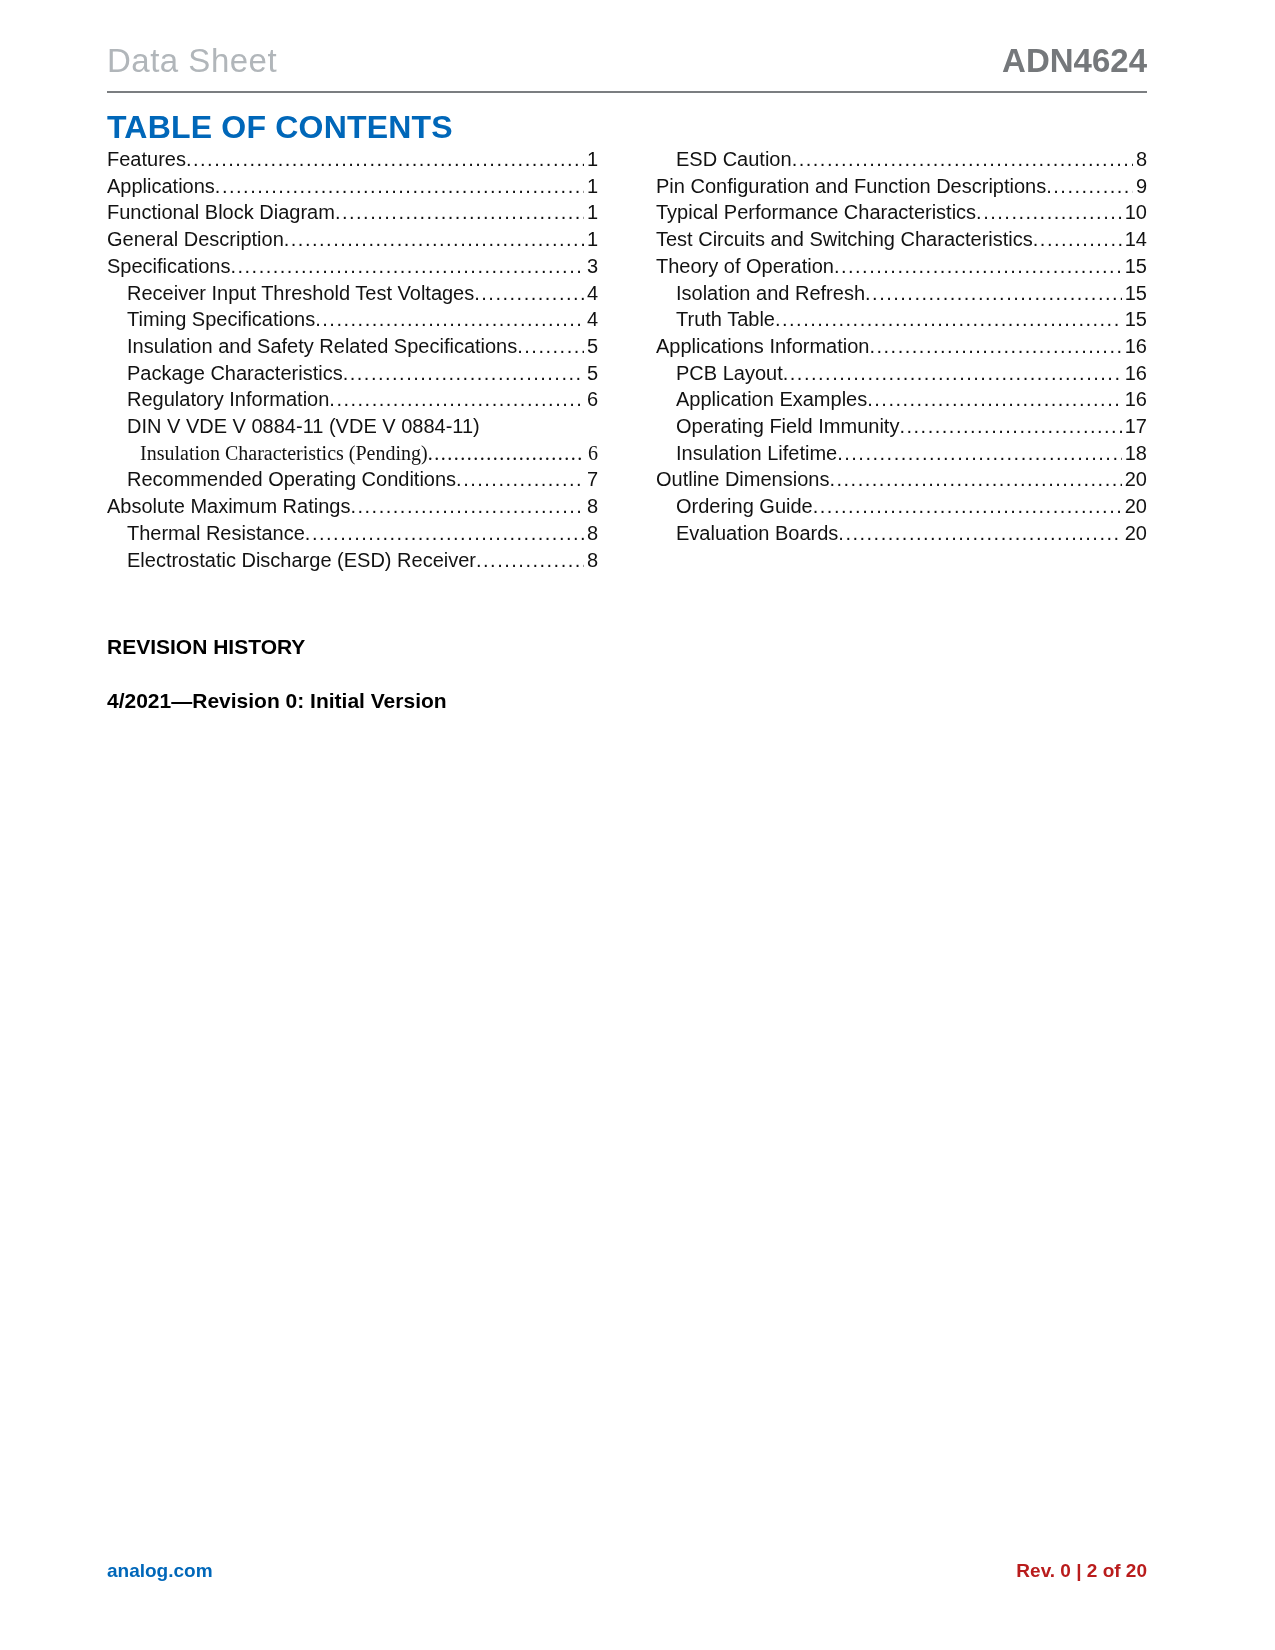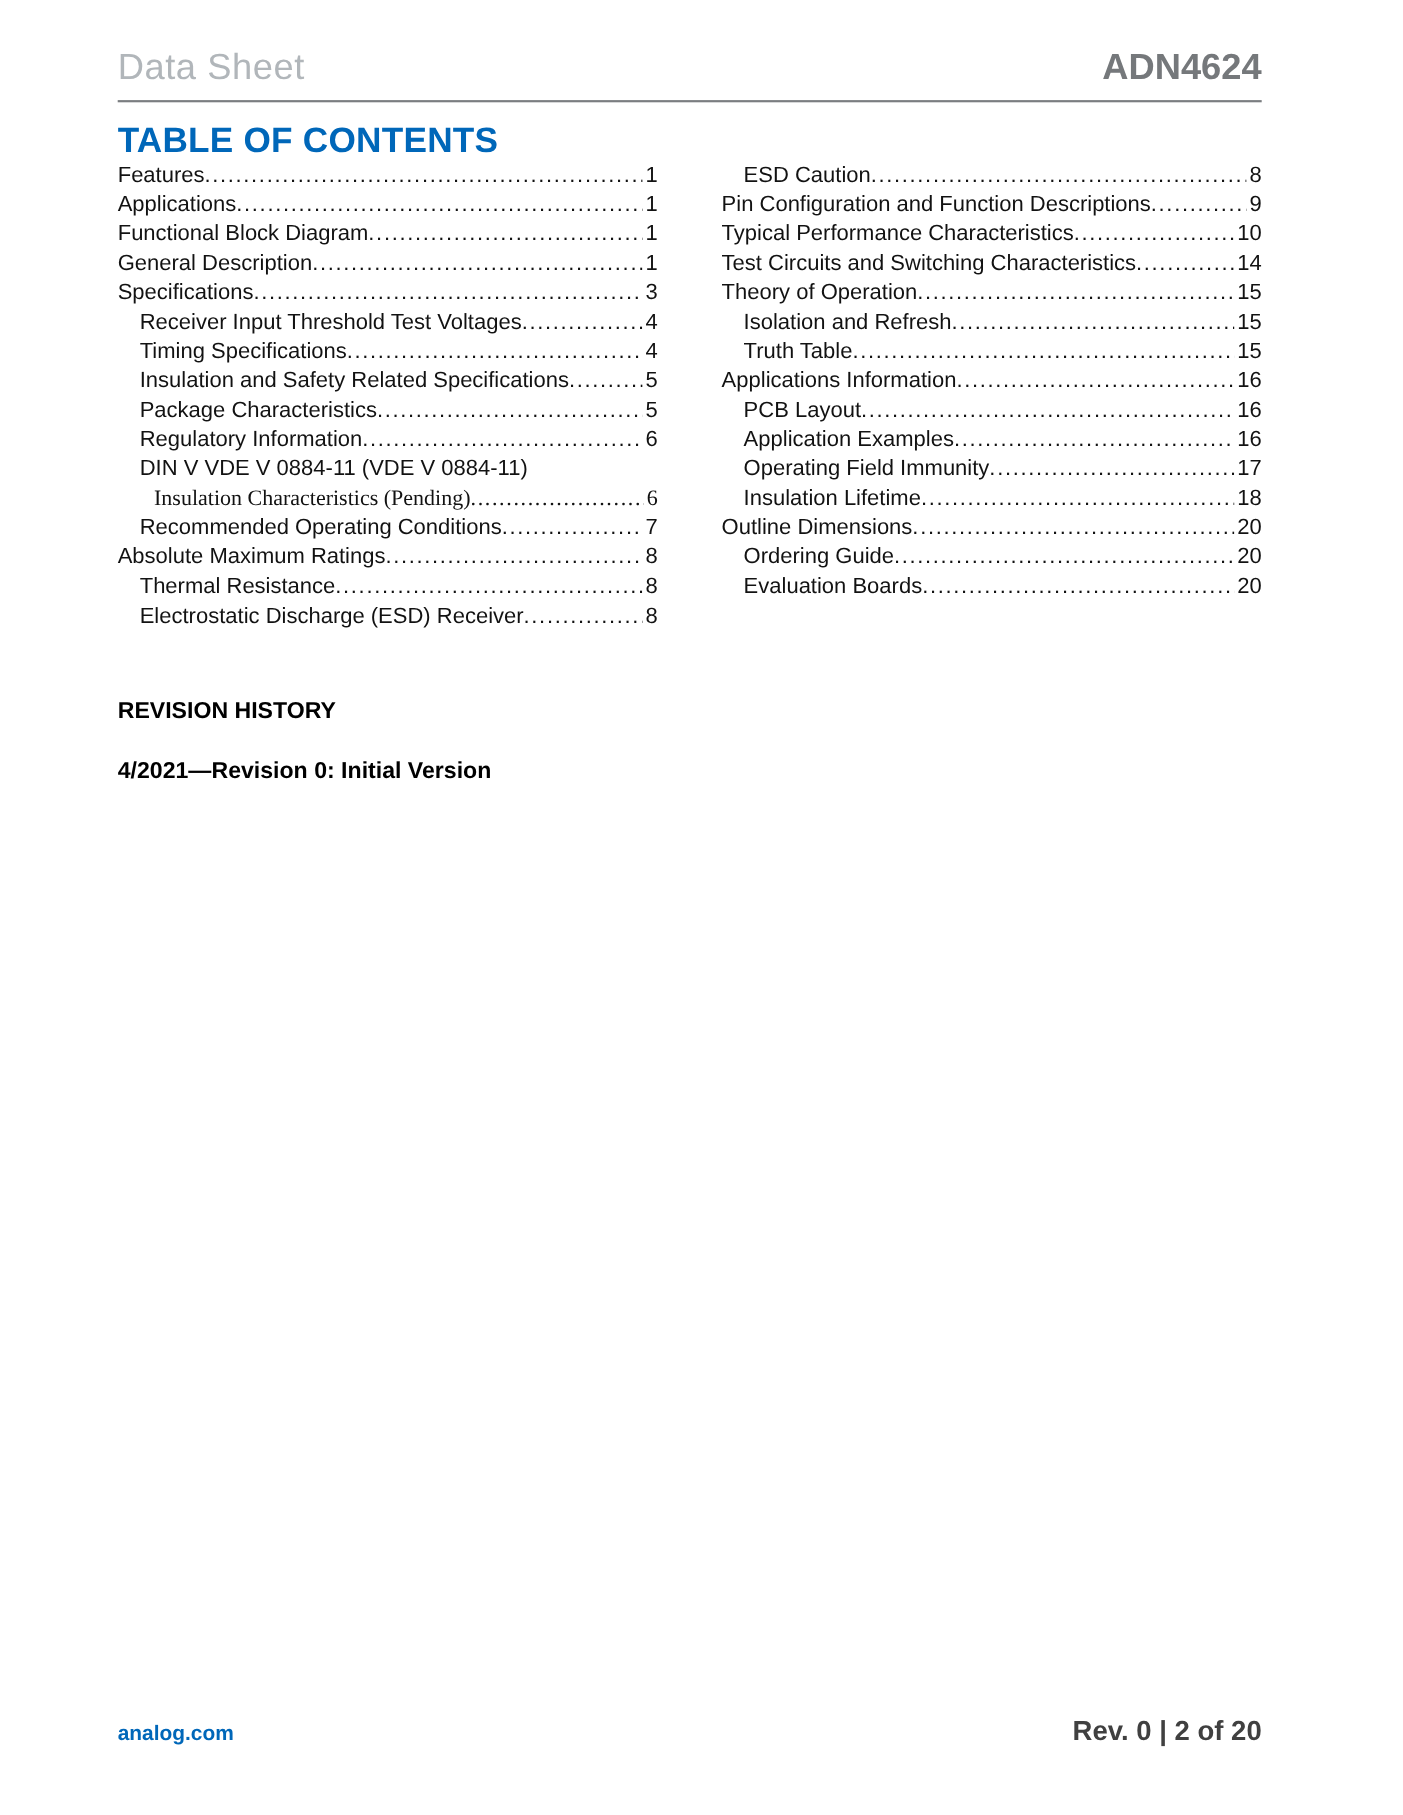--- a/index.html
+++ b/index.html
@@ -62,21 +62,21 @@
 
   
   .footer {
     position:absolute; left:107px; right:128px; top:1548px;
     display:flex; justify-content:space-between; align-items:baseline;margin-top:12px;
   }
   .footer-site {
     font-size:19px; font-weight:700; color:#0067b9; text-decoration:none;
     cursor:pointer;
   }
-  .footer-rev { font-size:25px; font-weight:700; color:#404040; }
+  .footer-rev { font-size:19px; font-weight:700; color:#b91c1c; }
 </style>
 </head>
 <body>
 
 <div class="page">
   <div class="content">
 
     <div class="header">
       <span class="doc-type">Data Sheet</span>
       <span class="part-number">ADN4624</span>

